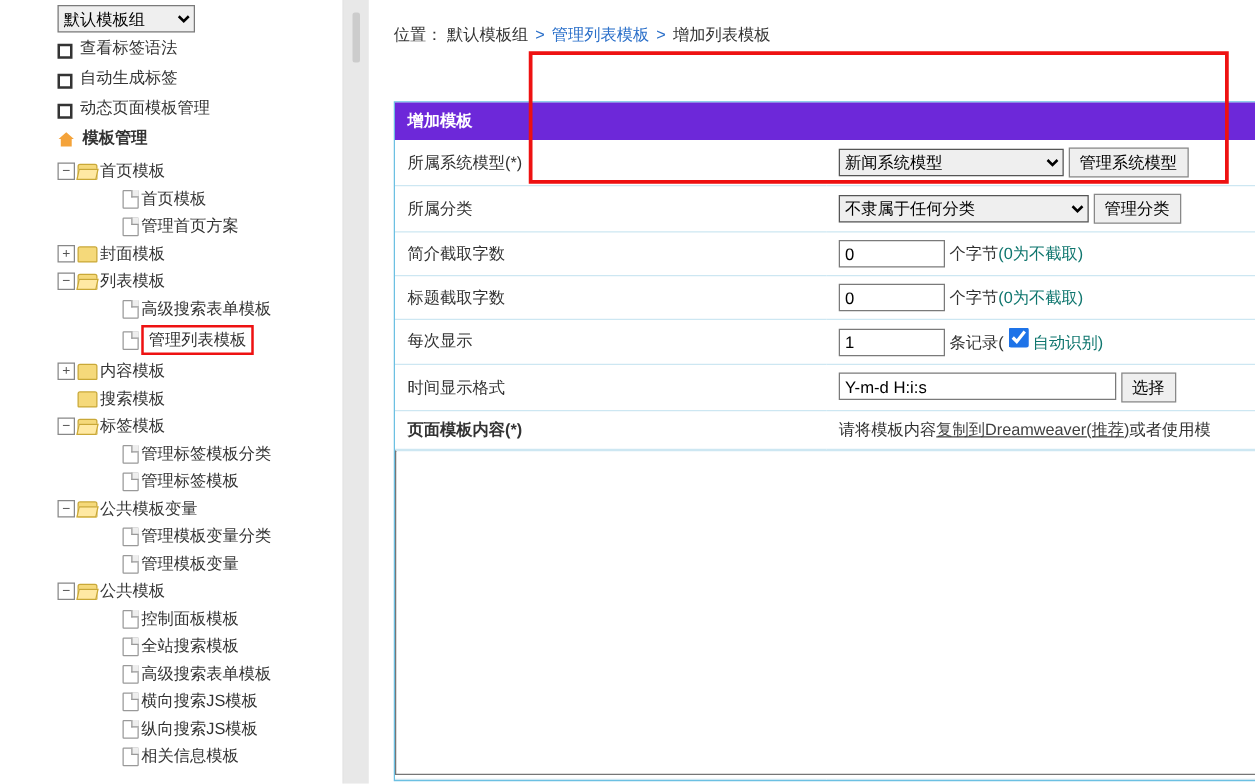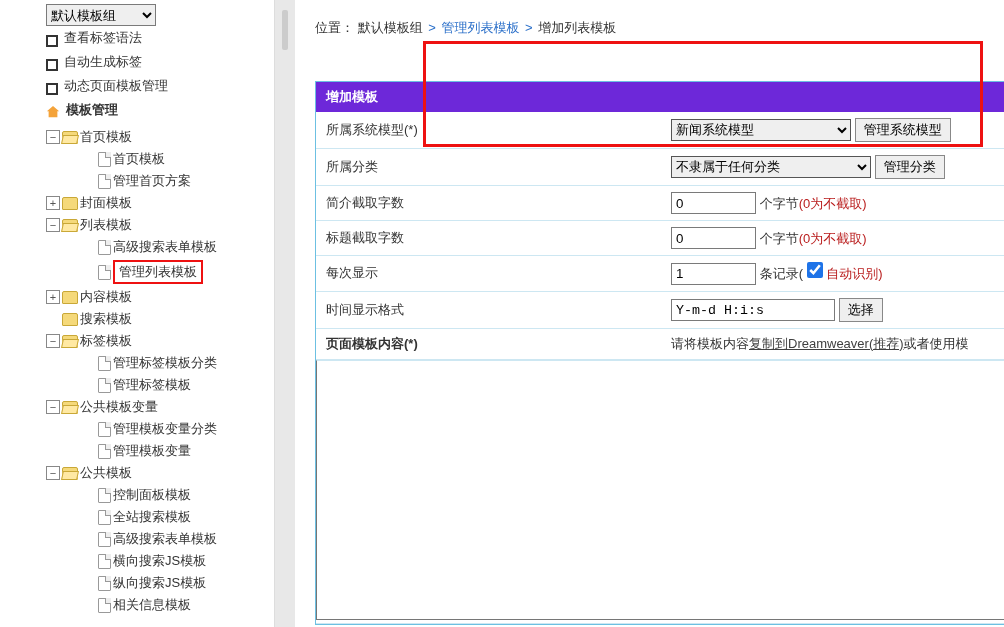--- a/index.html
+++ b/index.html
@@ -38,24 +38,24 @@
 .red-box { border: 3px solid #e11; margin-left: 108px; margin-top: -2px; width: 560px; height: 106px; position: absolute; z-index: 5; pointer-events: none; }
 
 .panel { border: 1px solid #6cc0e2; margin-top: 38px; }
 .panel-hd { background: #6d28d9; color: #fff; font-weight: bold; padding: 6px 10px; }
 .form-table { width: 100%; border-collapse: collapse; }
 .form-table td { border-bottom: 1px solid #cde7f2; padding: 6px 10px; vertical-align: middle; }
 .form-table td.label { width: 345px; }
 .form-table td.field { }
 input[type=text].wide { width: 300px; height: 22px; border: 1px solid #7a7a7a; padding: 0 4px; }
 input[type=text].narrow { width: 85px; height: 22px; border: 1px solid #7a7a7a; padding: 0 4px; }
-input[type=text].time { width: 164px; height: 22px; border: 1px solid #7a7a7a; padding: 0 4px; font-family: Liberation Mono, monospace; }
+input[type=text].time { width: 222px; height: 22px; border: 1px solid #7a7a7a; padding: 0 4px; }
 select.sys { height: 22px; border: 1px solid #555; font-size: 13px; }
 button.mgr { height: 24px; padding: 0 8px; border: 1px solid #888; background: #efefef; cursor: pointer; font-size: 13px; }
-.hint { color: #b91c1c; }
+.hint { color: #0f766e; }
 .blue-link { color: #404040; }
 .chk { width:16px; height:16px; accent-color:#1e73e8; }
 
 .editor-row td { padding: 0; }
 .editor { width: 100%; height: 260px; border-top: 1px solid #cde7f2; background: #fff; }
 
 .pos-rel { position: relative; }
 </style>
 </head>
 <body>

